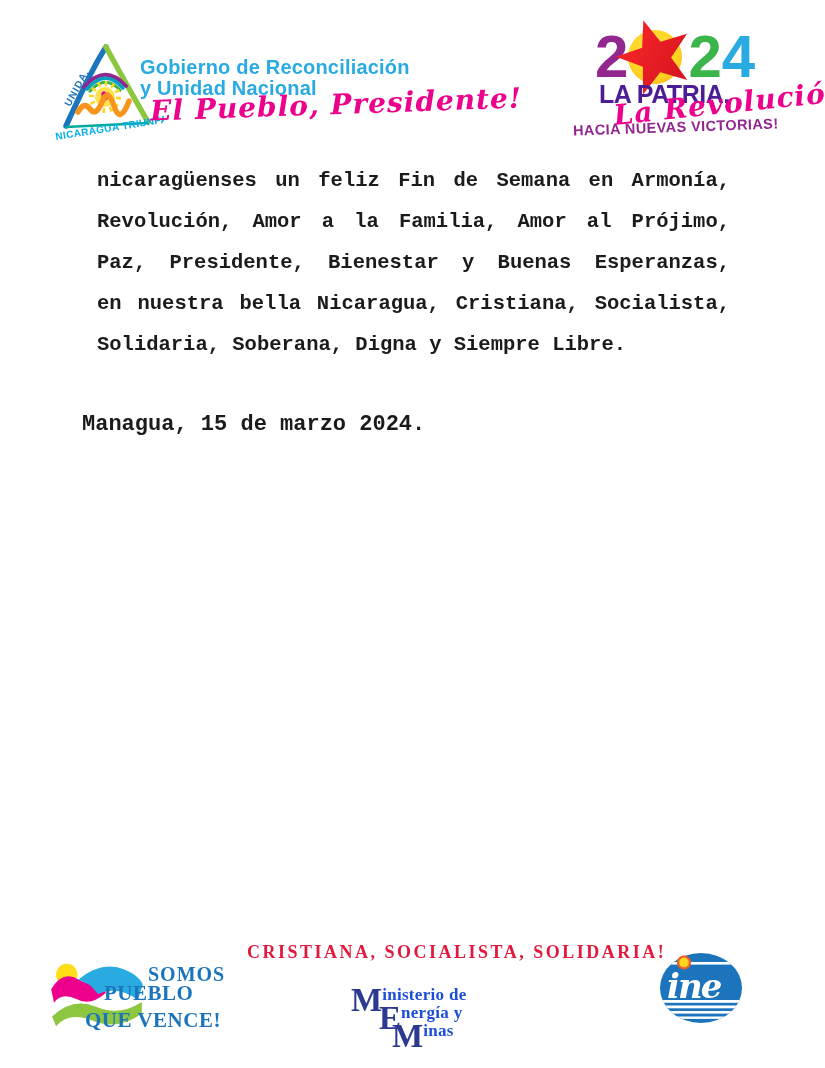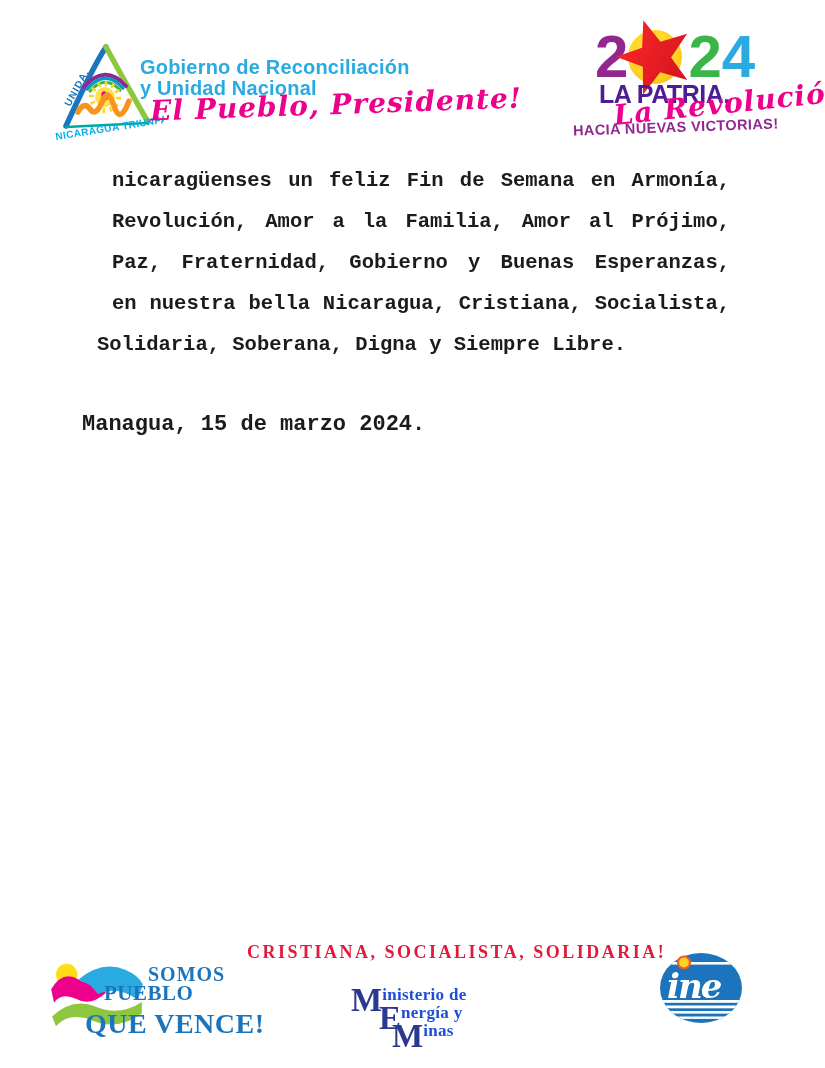--- a/index.html
+++ b/index.html
@@ -44,31 +44,31 @@
     font-family: "DejaVu Serif", serif; font-style: italic; font-weight: 700;
     font-size: 28px; transform: rotate(-6deg); white-space: nowrap; letter-spacing: 1px; }
   .hacia { position: absolute; left: 8px; top: 103px; color: #92278F;
     font-weight: 700; font-size: 14.5px; letter-spacing: 0.4px;
     transform: rotate(-2deg); white-space: nowrap; }
 
   
   .doc-text { font-family: "Liberation Mono", monospace; font-weight: 700; color: #1b1b1b; }
   .para { position: absolute; left: 97px; top: 160px; width: 633px;
     font-size: 20.5px; line-height: 41px; }
-  .para .jline { text-align: justify; text-align-last: justify; margin-left: 15px; }
+  .para .jline { text-align: justify; text-align-last: justify; }
   .dateline { position: absolute; left: 82px; top: 408px; font-size: 22px; line-height: 34px; }
   .signature { position: absolute; left: 97px; top: 477px; font-size: 22px; line-height: 34px; }
 
   
   .somos-waves { position: absolute; left: 46px; top: 958px; width: 100px; height: 78px; }
   .somos-line { position: absolute; color: #1C75BC; font-family: "Liberation Serif", serif;
     font-weight: 700; white-space: nowrap; }
   .somos-line.l1 { left: 148px; top: 963px; font-size: 20px; letter-spacing: 1px; }
   .somos-line.l2 { left: 104px; top: 981px; font-size: 21px; letter-spacing: 0.5px; }
-  .somos-line.l3 { left: 85px; top: 1008px; font-size: 28px; letter-spacing: 0.5px; }
+  .somos-line.l3 { left: 85px; top: 1008px; font-size: 21px; letter-spacing: 0.5px; }
 
   .footer-slogan { position: absolute; left: 247px; top: 942px; color: #E2183D;
     font-family: "Liberation Serif", serif; font-weight: 700; font-size: 18px;
     letter-spacing: 2.5px; white-space: nowrap; }
 
   .mem-line { position: absolute; font-family: "Liberation Serif", serif; font-weight: 700;
     white-space: nowrap; line-height: 1; }
   .mem-initial { font-size: 33px; color: #2B3990; }
   .mem-rest { font-size: 17px; color: #1d4ed8; vertical-align: 11px; letter-spacing: 0.3px; }
   .mem-line.l1 { left: 351px; top: 984px; }
@@ -126,21 +126,21 @@
       <span class="year-digit d3">4</span>
     </div>
     <div class="la-patria">LA PATRIA,</div>
     <div class="la-revolucion">La Revolución!</div>
     <div class="hacia">HACIA NUEVAS VICTORIAS!</div>
   </div>
 
   <div class="para doc-text">
     <div class="jline">nicaragüenses un feliz Fin de Semana en Armonía,</div>
     <div class="jline">Revolución, Amor a la Familia, Amor al Prójimo,</div>
-    <div class="jline">Paz, Fraternidad, Gobierno y Buenas Esperanzas,</div>
+    <div class="jline">Paz, Presidente, Bienestar y Buenas Esperanzas,</div>
     <div class="jline">en nuestra bella Nicaragua, Cristiana, Socialista,</div>
     <div>Solidaria, Soberana, Digna y Siempre Libre.</div>
   </div>
 
   <div class="dateline doc-text">Managua, 15 de marzo 2024.</div>
 
 
   <svg class="somos-waves" viewBox="0 0 100 80">
     <circle cx="20" cy="17" r="11" fill="#FFDE17"></circle>
     <path d="M4,32 Q16,12 32,22 Q44,30 56,20 L60,36 Q44,50 30,42 Q14,35 7,46 Z" fill="#EC008C"></path>

